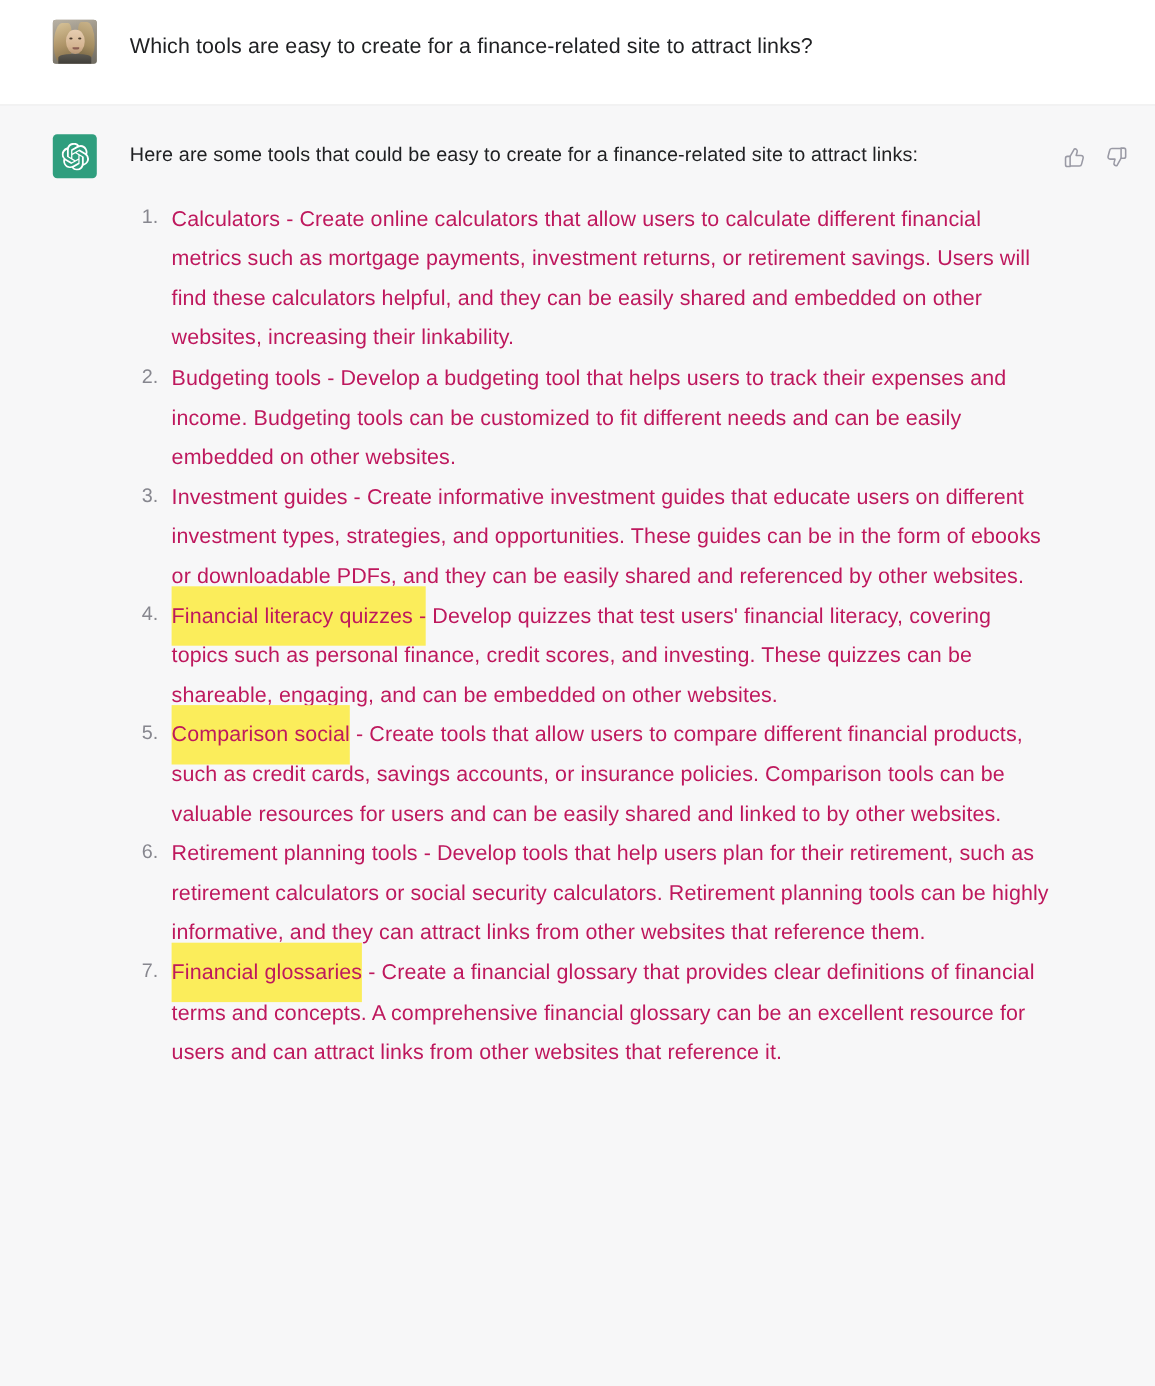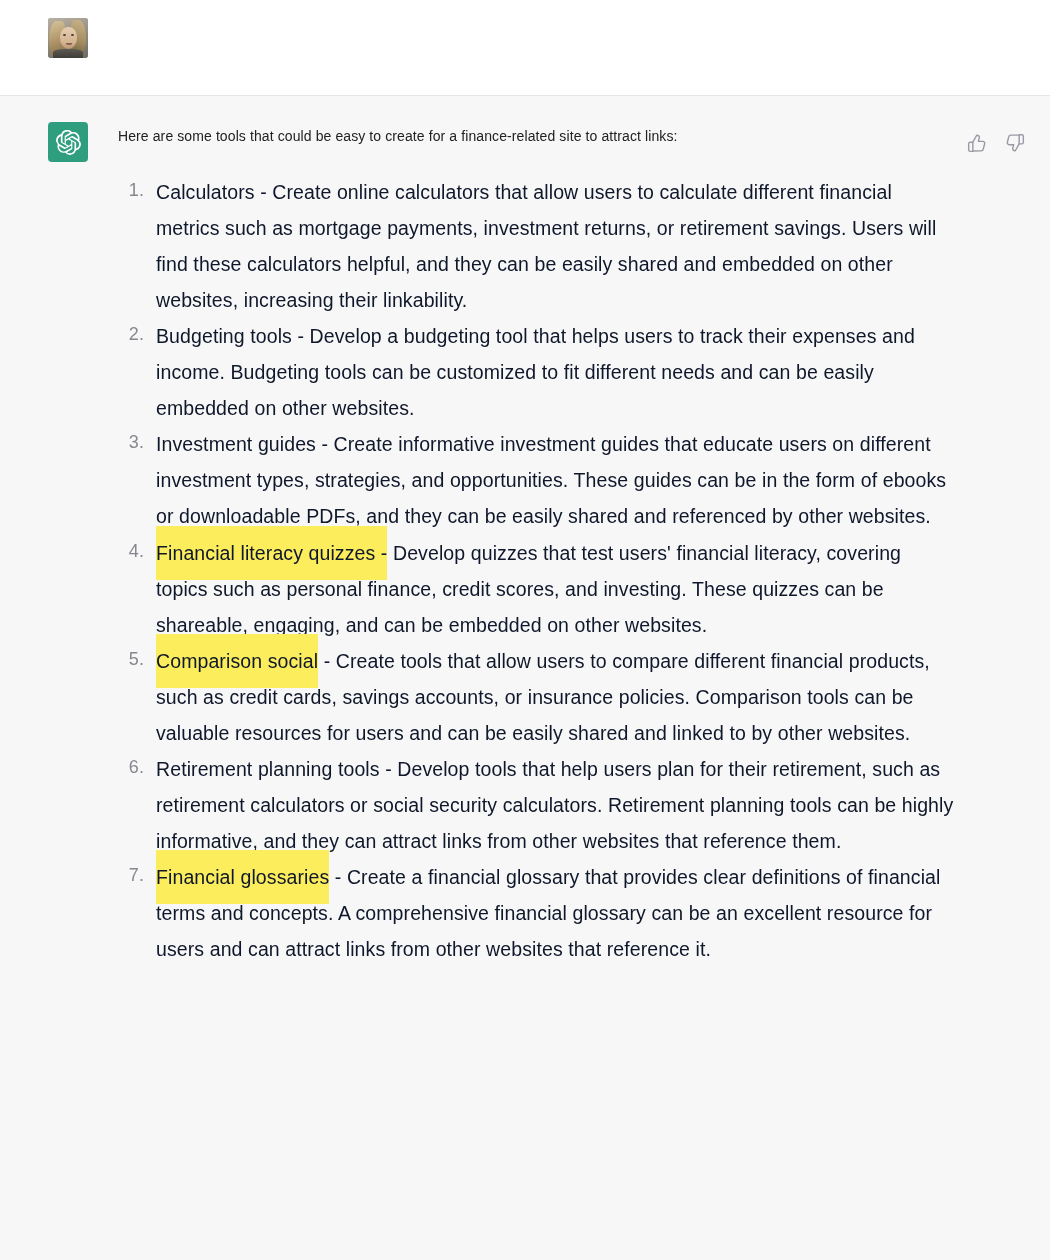--- a/index.html
+++ b/index.html
@@ -119,39 +119,39 @@
     padding-top: 6px;
     max-width: 860px;
   }
 
   .msg-assistant {
     max-width: 840px;
     padding-top: 2px;
   }
 
   .intro, .outro {
-    font-size: 14px;
+    font-size: 18px;
     line-height: 1.85;
     color: #202123;
   }
 
   
   ol.tools {
     list-style: none;
     margin: 24px 0 24px 0;
     padding: 0;
     counter-reset: toolitem;
   }
   ol.tools > li {
     counter-increment: toolitem;
     position: relative;
     padding-left: 38px;
     font-size: 19.5px;
     line-height: 1.85;
-    color: #0f172a;
+    color: #be185d;
   }
   ol.tools > li::before {
     content: counter(toolitem) ".";
     position: absolute;
     left: 0;
     top: 0;
     width: 26px;
     text-align: right;
     color: #87878f;
     font-size: 18px;
@@ -191,20 +191,21 @@
       <div class="avatar-user">
         <div class="av-bg"></div>
         <div class="av-hair-l"></div>
         <div class="av-hair-r"></div>
         <div class="av-face"></div>
         <div class="av-eye-l"></div>
         <div class="av-eye-r"></div>
         <div class="av-mouth"></div>
         <div class="av-body"></div>
       </div>
+      <div class="msg msg-user">Which tools are easy to create for a finance-related site to attract links?</div>
     </div>
   </div>
 
   <div class="turn-assistant">
     <div class="row">
 
       <div class="avatar-gpt">
         <svg width="25" height="25" viewBox="0 0 24 24" aria-hidden="true">
           <path fill="#ffffff" d="M22.28 9.82a5.98 5.98 0 0 0-.52-4.91 6.05 6.05 0 0 0-6.51-2.9A6 6 0 0 0 4.98 3.79a5.98 5.98 0 0 0-4 2.9 6.05 6.05 0 0 0 .74 7.1 5.98 5.98 0 0 0 .51 4.91 6.05 6.05 0 0 0 6.52 2.9A5.98 5.98 0 0 0 13.26 24a6.05 6.05 0 0 0 5.77-4.21 5.98 5.98 0 0 0 4-2.9 6.05 6.05 0 0 0-.75-7.07Zm-9.02 12.6a4.48 4.48 0 0 1-2.88-1.04l.14-.08 4.78-2.76a.79.79 0 0 0 .39-.68v-6.74l2.02 1.17a.07.07 0 0 1 .04.05v5.58a4.5 4.5 0 0 1-4.49 4.5ZM3.6 18.3a4.47 4.47 0 0 1-.54-3.01l.14.09 4.79 2.76a.77.77 0 0 0 .78 0l5.84-3.37v2.33a.08.08 0 0 1-.03.06L9.74 19.95a4.5 4.5 0 0 1-6.14-1.65ZM2.34 7.9a4.48 4.48 0 0 1 2.34-1.97V11.6a.77.77 0 0 0 .38.67l5.82 3.36L8.86 16.8a.07.07 0 0 1-.07 0l-4.84-2.79A4.5 4.5 0 0 1 2.34 7.9Zm16.6 3.86-5.84-3.4L15.1 7.2a.07.07 0 0 1 .07 0l4.84 2.8a4.49 4.49 0 0 1-.67 8.1v-5.66a.8.8 0 0 0-.4-.68Zm2.01-3.02-.14-.09-4.78-2.79a.78.78 0 0 0-.79 0L9.4 9.23V6.9a.07.07 0 0 1 .03-.06l4.84-2.79a4.5 4.5 0 0 1 6.68 4.66ZM8.3 12.86 6.28 11.7a.08.08 0 0 1-.04-.06V6.07a4.5 4.5 0 0 1 7.37-3.45l-.14.08L8.69 5.46a.79.79 0 0 0-.39.68v6.72Zm1.1-2.36 2.6-1.5 2.61 1.5v3l-2.6 1.5-2.61-1.5v-3Z"></path>
         </svg>

